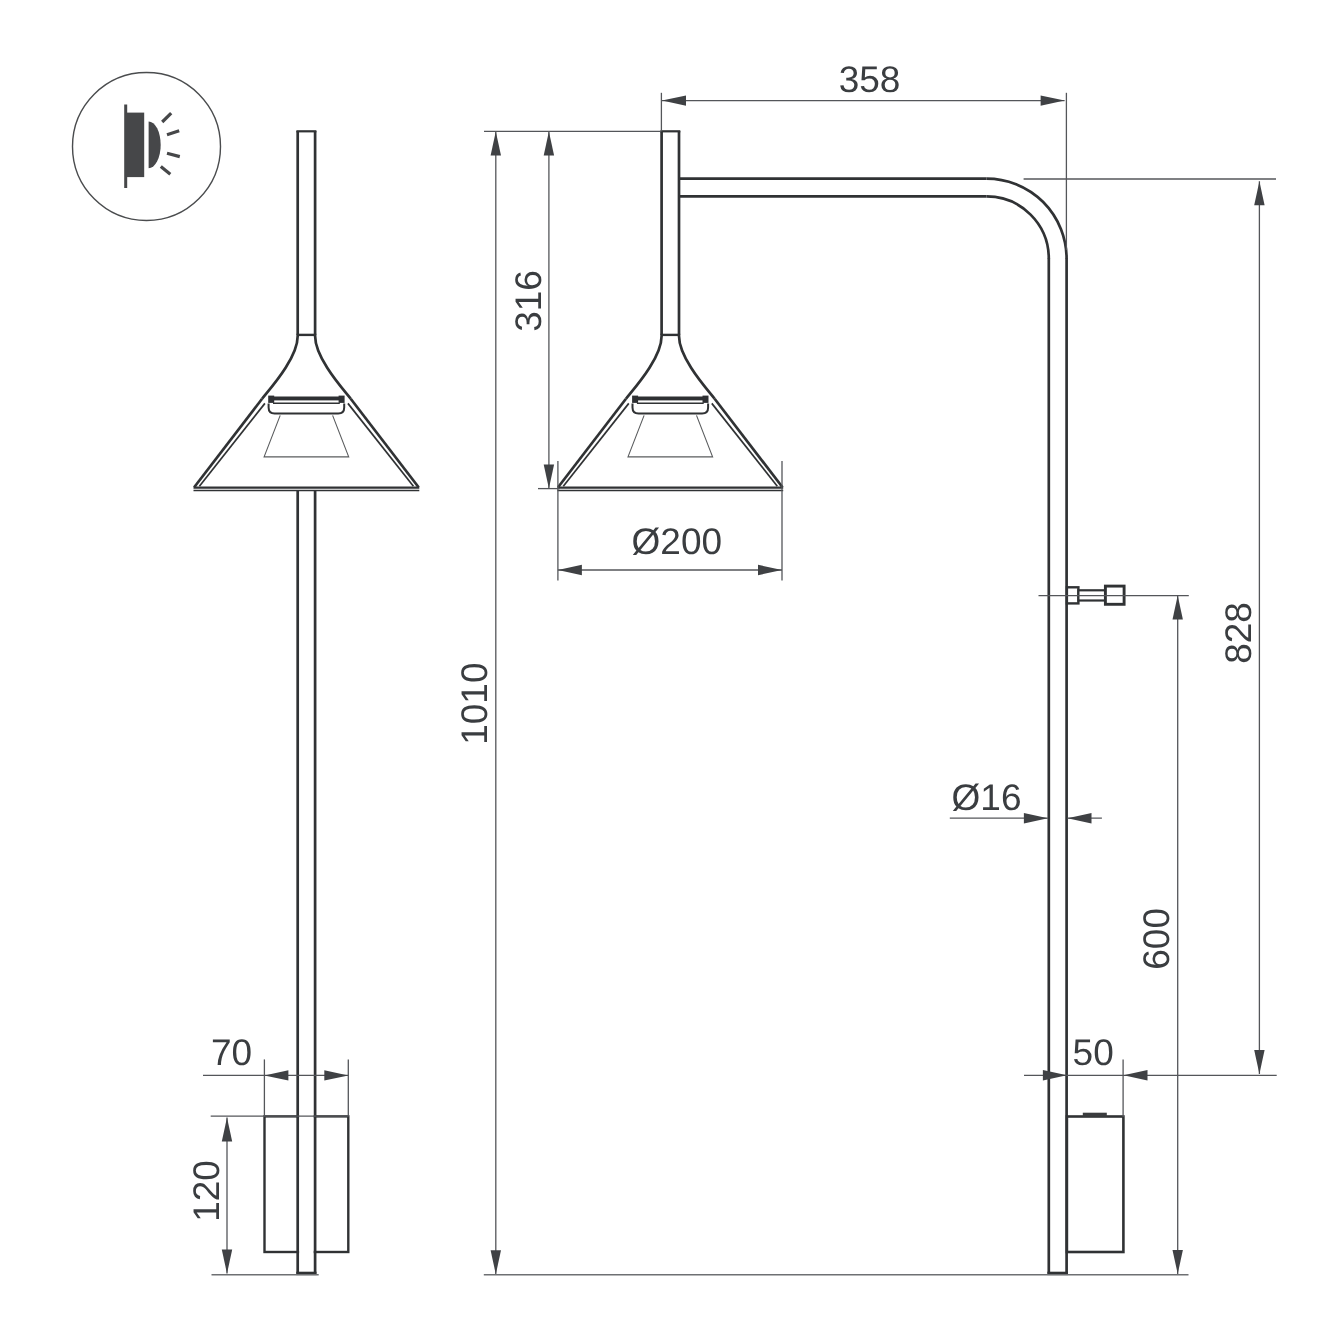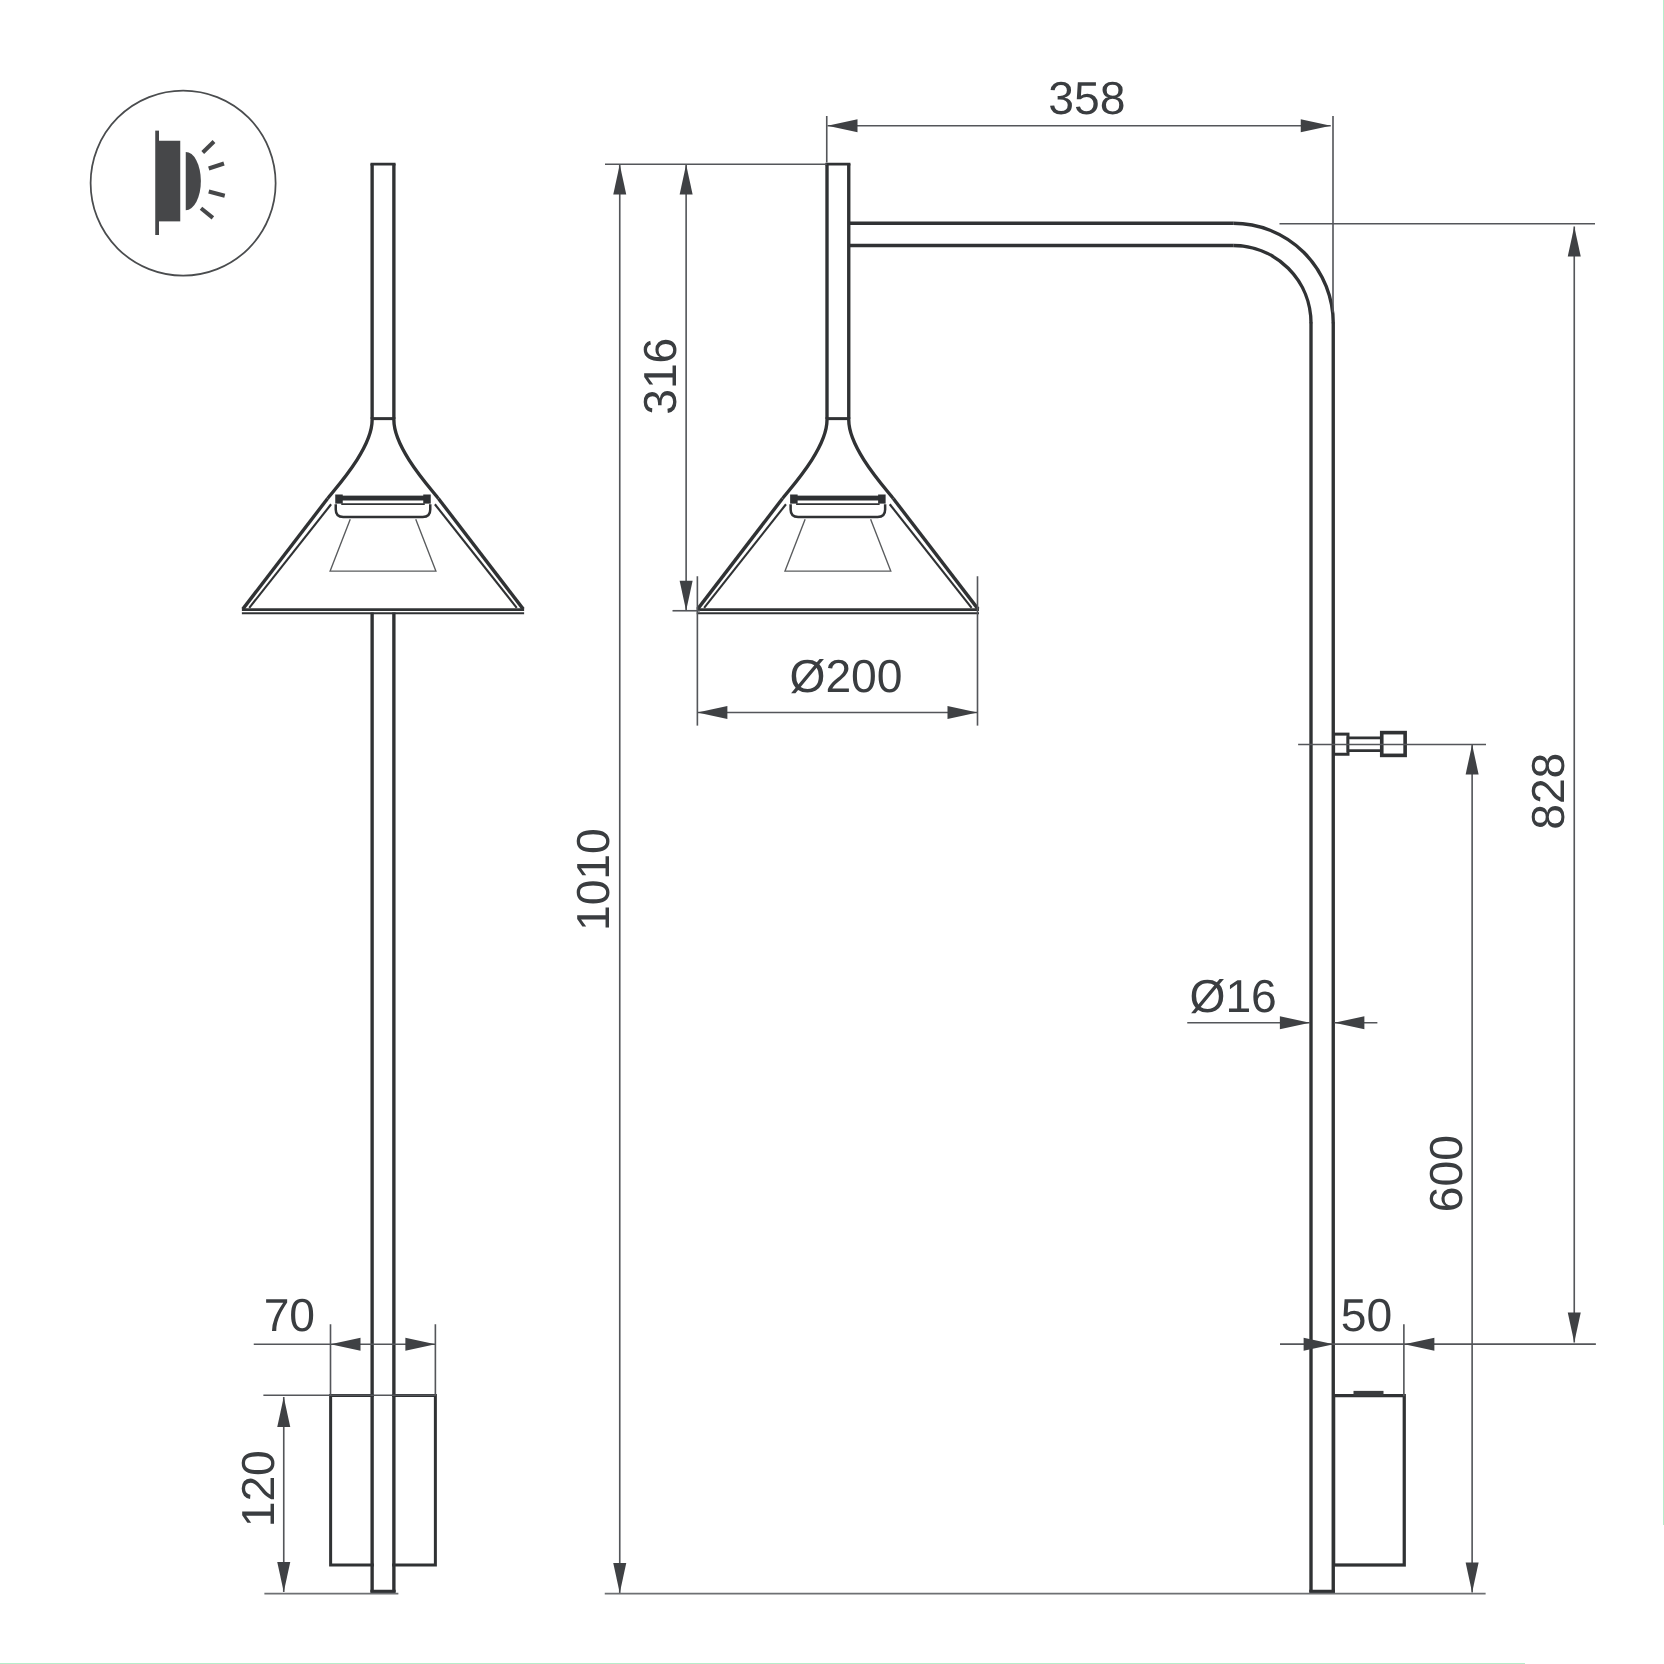--- a/index.html
+++ b/index.html
@@ -1,16 +1,16 @@
 <!DOCTYPE html>
 <html><head>
 <meta charset="utf-8">
 <style>
   html,body{margin:0;padding:0;background:#ffffff;}
-  #page{width:1331px;height:1331px;background:#22c55e;position:relative;overflow:hidden;}
+  #page{width:1331px;height:1331px;background:#3b82f6;position:relative;overflow:hidden;}
   svg{display:block;}
   text{font-family:"Liberation Sans", sans-serif; fill:#3a3d40;}
 </style>
 </head>
 <body>
 <div id="page">
 <svg width="1331" height="1331" viewBox="0 0 1331 1331" text-rendering="geometricPrecision">
 
   <rect x="0" y="0" width="1331" height="1331" fill="#ffffff"></rect>
 

